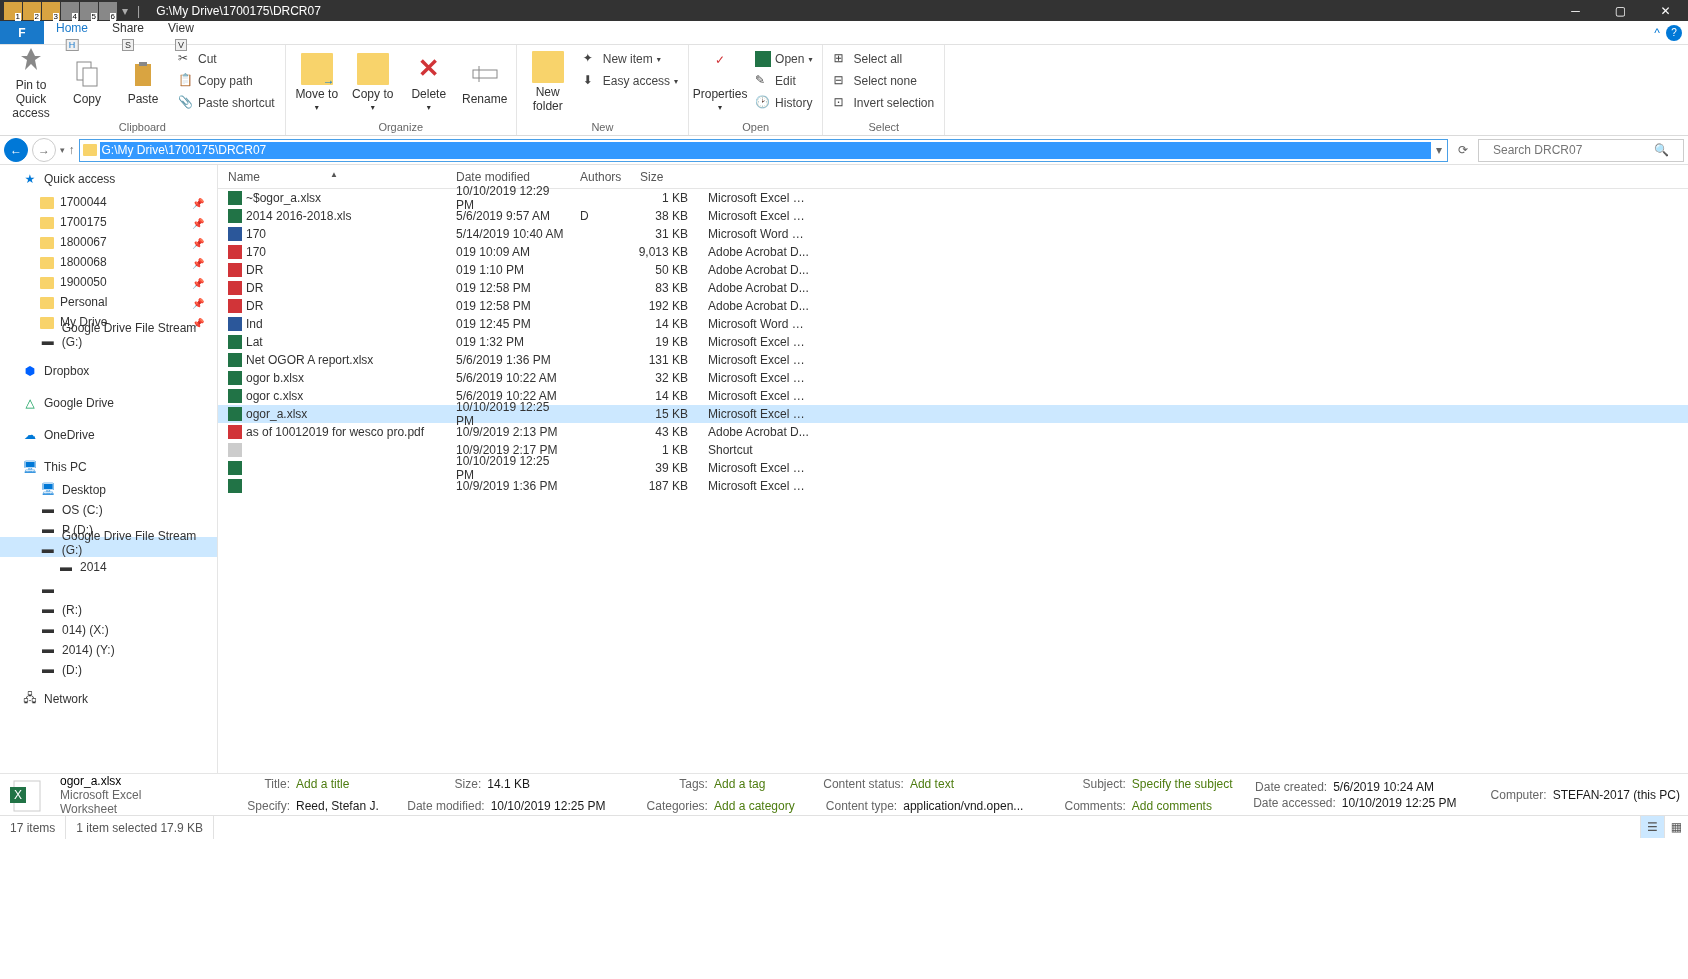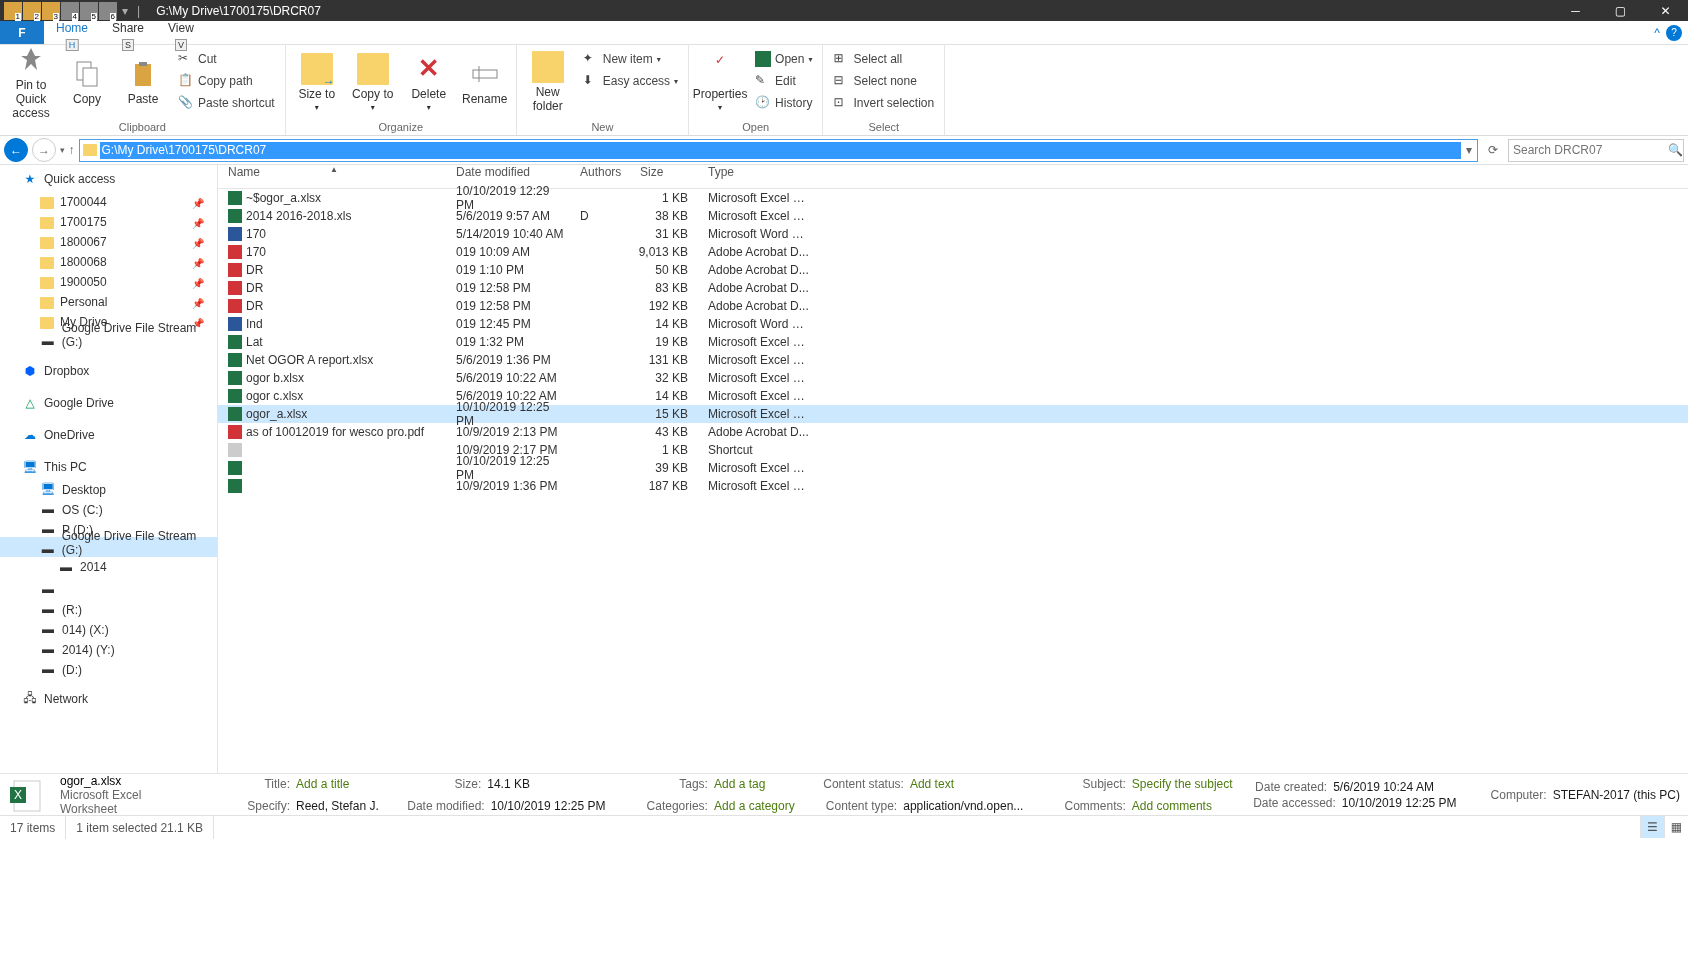--- a/index.html
+++ b/index.html
@@ -36,39 +36,39 @@
 
 
 .addrbar { height: 29px; background: #fff; border-bottom: 1px solid #e1e1e1; display: flex; align-items: center; padding: 2px 4px; gap: 4px; }
 .nav-btn { width: 24px; height: 24px; border-radius: 50%; border: 1px solid #ccc; display: flex; align-items: center; justify-content: center; color: #666; }
 .nav-btn.back { background: #0078d7; border-color: #0078d7; color: #fff; }
 .addr-input-wrap { flex: 1; height: 23px; border: 1px solid #4aa0e8; display: flex; align-items: center; background: #fff; }
 .addr-icon { width: 20px; display: flex; align-items: center; justify-content: center; }
 .addr-input { flex: 1; border: none; outline: none; font-size: 12px; background: #3399ff; color: #fff; height: 17px; padding: 0 2px; }
 .addr-drop { width: 16px; text-align: center; color: #666; }
 .refresh-btn { width: 22px; text-align: center; color: #666; }
-.search-wrap { width: 176px; height: 23px; border: 1px solid #ccc; display: flex; align-items: center; padding: 0 4px; color: #888; }
+.search-wrap { width: 206px; height: 23px; border: 1px solid #ccc; display: flex; align-items: center; padding: 0 14px; color: #888; }
 .search-wrap input { flex: 1; border: none; outline: none; font-size: 12px; }
 
 
 .content { display: flex; height: 608px; }
 
 
 .navpane { width: 218px; border-right: 1px solid #e5e5e5; overflow: hidden; padding-top: 4px; }
 .nav-item { display: flex; align-items: center; height: 20px; padding-left: 22px; gap: 6px; color: #333; position: relative; }
 .nav-item .pin { position: absolute; right: 12px; color: #999; font-size: 10px; }
 .nav-item.indent1 { padding-left: 40px; align-items: flex-end; }
 .nav-item.indent2 { padding-left: 58px; }
 .nav-item.selected { background: #cce8ff; }
 .nav-icon { width: 16px; height: 16px; display: flex; align-items: center; justify-content: center; }
 .nav-spacer { height: 12px; }
 
 
 .filelist { flex: 1; display: flex; flex-direction: column; }
-.col-headers { height: 24px; border-bottom: 1px solid #e5e5e5; display: flex; color: #555; font-size: 12px; }
+.col-headers { height: 24px; border-bottom: 1px solid #e5e5e5; display: flex; align-items: center; color: #555; font-size: 12px; }
 .col { padding-left: 10px; border-right: 1px solid transparent; }
 .col-name { width: 228px; }
 .col-date { width: 124px; }
 .col-auth { width: 60px; }
 .col-size { width: 68px; text-align: right; padding-right: 10px; }
 .col-type { flex: 1; }
 .rows { flex: 1; }
 .row { height: 18px; display: flex; align-items: center; font-size: 12px; color: #333; }
 .row.selected { background: #cce8ff; }
 .row .c-name { width: 228px; padding-left: 10px; display: flex; align-items: center; gap: 4px; overflow: hidden; white-space: nowrap; }
@@ -207,21 +207,21 @@
     </div>
     <div class="r-group-label">Clipboard</div>
   </div>
 
   <div class="r-group">
     <div class="r-group-body">
       <div class="big-btn">
           <span class="icon i-folder" style="position:relative">
             <span style="position:absolute;right:-2px;bottom:-2px;color:#0078d7">→</span>
           </span>
-          <span>Size to</span>
+          <span>Move to</span>
           <span style="font-size:8px">▾</span>
         </div>
       <div class="big-btn">
           <span class="icon i-folder"></span>
           <span>Copy to</span>
           <span style="font-size:8px">▾</span>
         </div>
       <div class="big-btn">
           <span class="icon" style="color:#d13438;font-size:26px;font-weight:bold">✕</span>
           <span>Delete</span>
@@ -443,21 +443,20 @@
         <span>Network</span>
       </div>
   </div>
 
   <div class="filelist">
     <div class="col-headers">
       <div class="col col-name"><span>Name</span> <span style="position:absolute;left:330px;font-size:8px">▲</span></div>
       <div class="col col-date">Date modified</div>
       <div class="col col-auth">Authors</div>
       <div class="col col-size" style="text-align:left;padding-left:10px">Size</div>
-      <div class="col col-type">Type</div>
     </div>
     <div class="rows" id="file-rows">
         <div class="row">
           <div class="c-name">
             <span class="file-icon i-excel"></span>
             <span>~$ogor_a.xlsx</span>
           </div>
           <div class="c-date">10/10/2019 12:29 PM</div>
           <div class="c-auth"></div>
           <div class="c-size">1 KB</div>
@@ -693,19 +692,19 @@
       </div>
   </div>
   <div class="dprop">
       <span class="lbl">Computer:</span>
       <span class="val">STEFAN-2017 (this PC)</span>
     </div>
 </div>
 
 <div class="statusbar">
   <div class="status-seg">17 items</div>
-  <div class="status-seg">1 item selected  21.1 KB</div>
+  <div class="status-seg">1 item selected  17.9 KB</div>
   <div class="status-spacer"></div>
   <div class="view-toggle">
     <div class="vt active">☰</div>
     <div class="vt">▦</div>
   </div>
 </div>
 
 </body></html>

